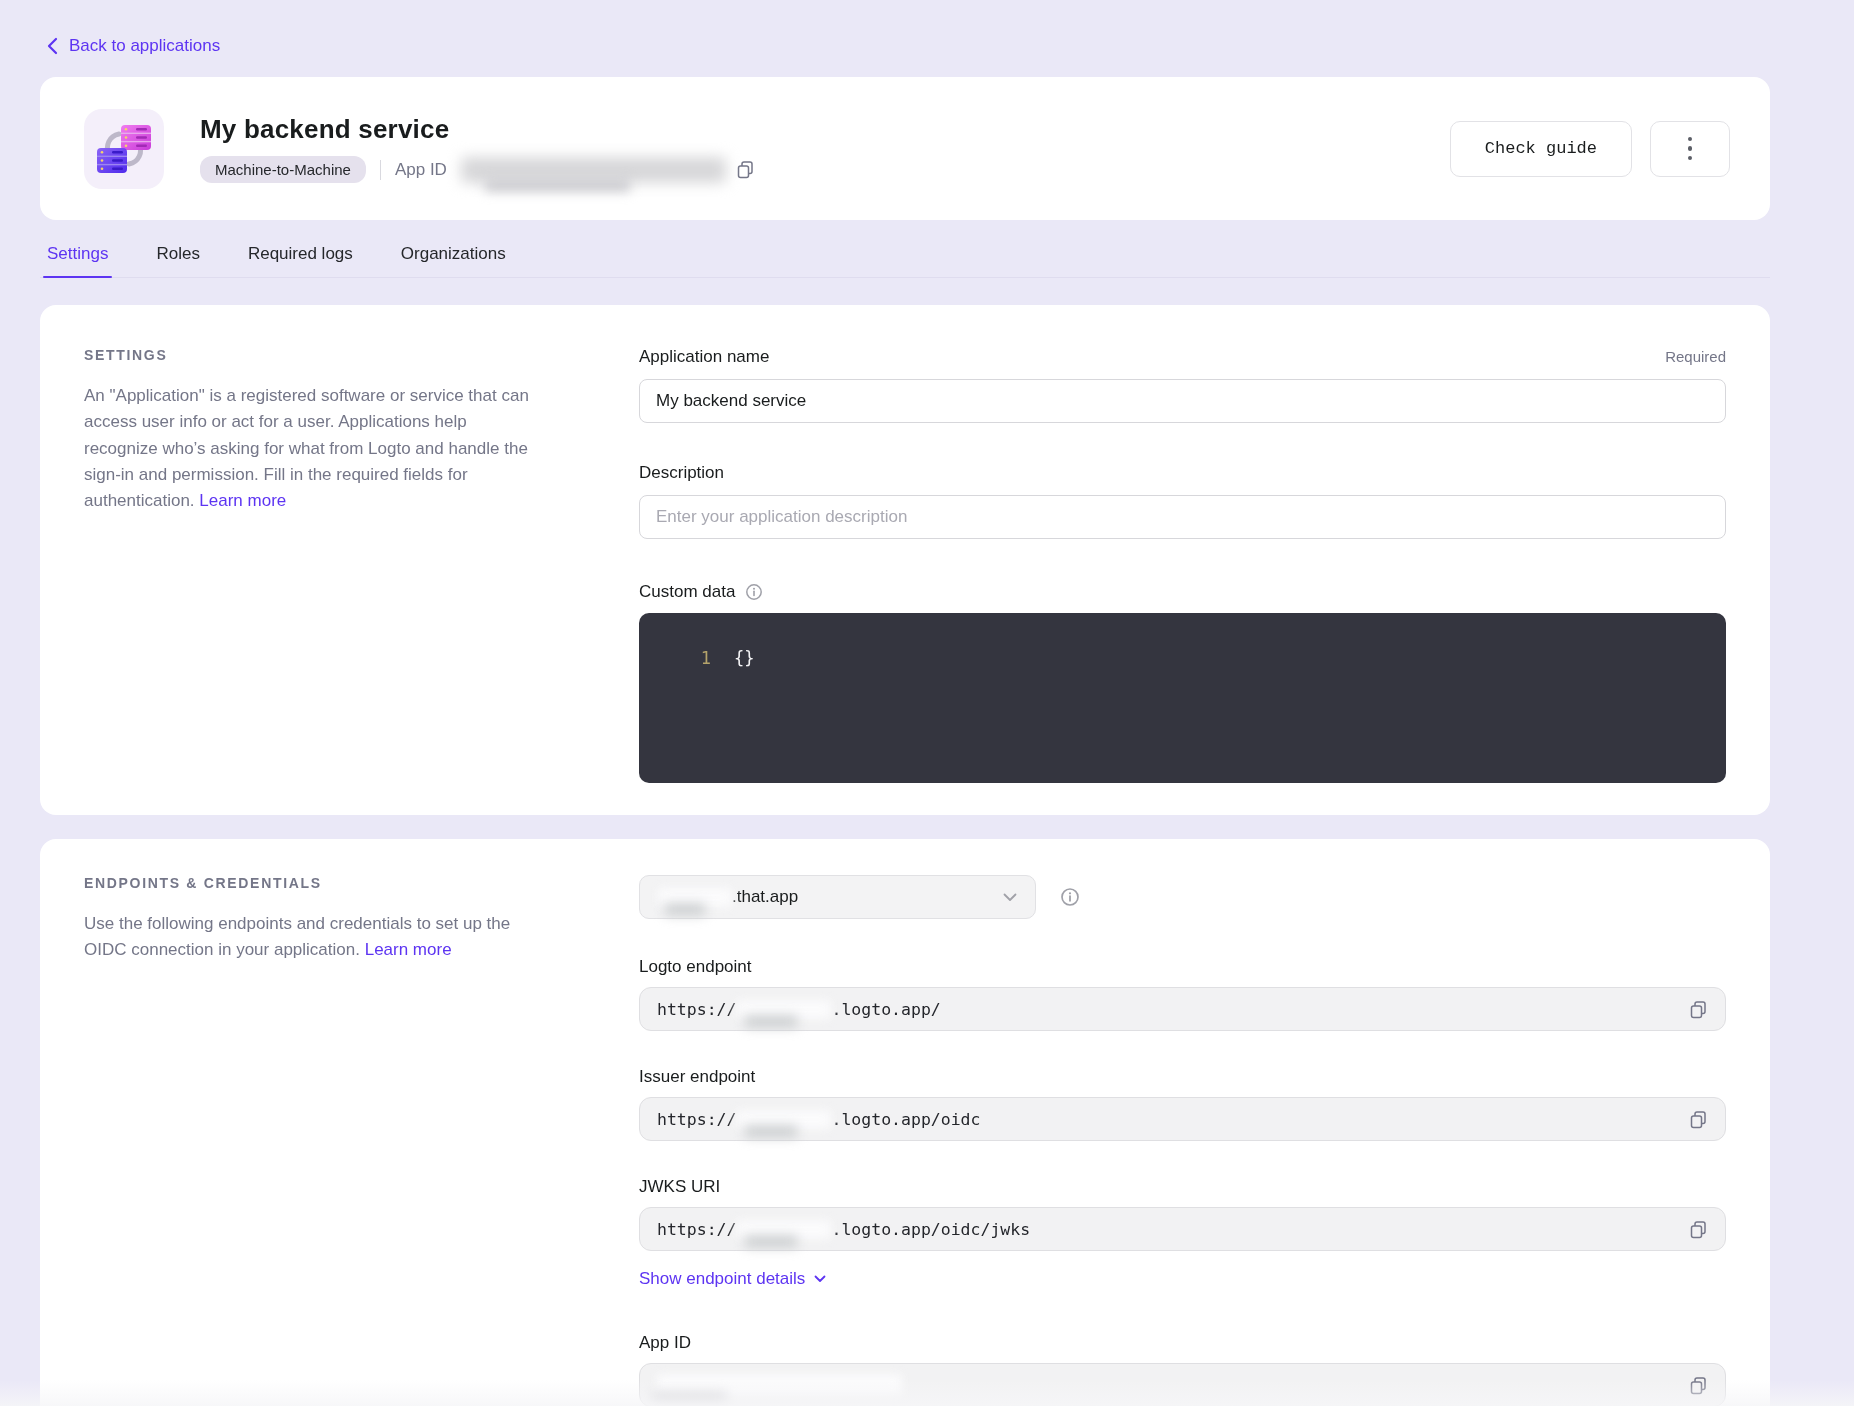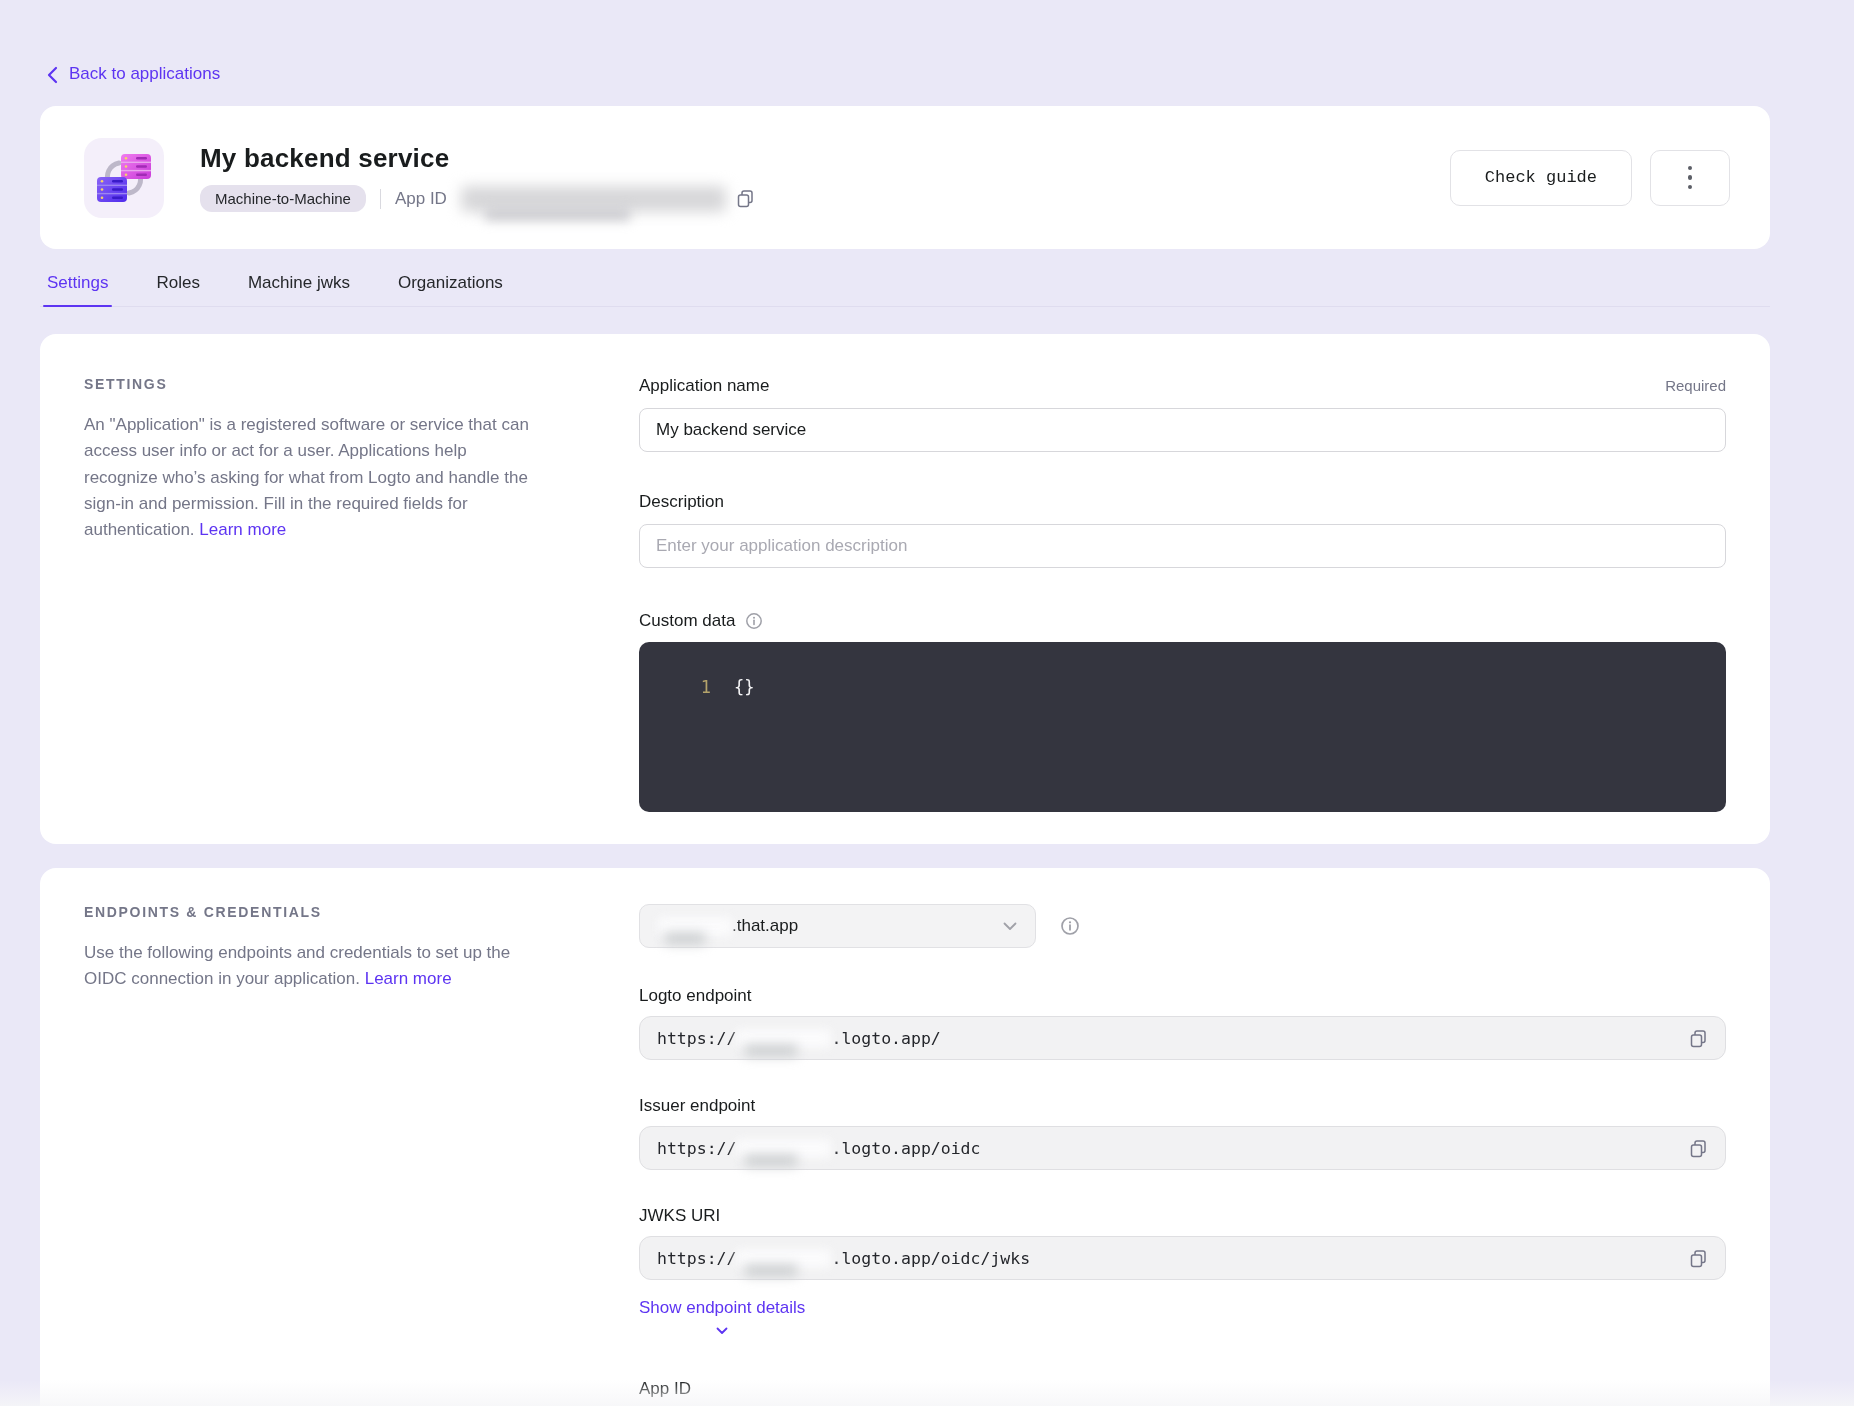--- a/index.html
+++ b/index.html
@@ -8,23 +8,23 @@
     position: relative;
     width: 1854px; height: 1406px;
     overflow: hidden;
     background: #EAE8F7;
     font-family: "Liberation Sans", sans-serif;
     color: #191C1D;
   }
   
   .back-row { padding: 36px 0 0 47px; }
   .back-link {
-    display: inline-flex; align-items: flex-end; gap: 11px;
+    display: inline-flex; align-items: center; gap: 11px;
     color: #5D34F2; font-size: 17px; font-weight: 500;
-    text-decoration: none; cursor: pointer; margin-top: 28px;
+    text-decoration: none; cursor: pointer;
   }
   
   .card { background: #fff; border-radius: 16px; margin: 0 84px 0 40px; }
   
   .header-card {
     margin-top: 18px; height: 143px;
     display: flex; align-items: center;
     padding: 0 40px 0 44px;
   }
   .app-icon {
@@ -108,21 +108,21 @@
   .ep-group { margin-bottom: 36px; }
   .ep-label { font-size:17px; font-weight:500; margin-bottom:10px; }
   .readonly-field {
     height:44px; background:#F2F2F3; border:1px solid #DFDFE2; border-radius:12px;
     display:flex; align-items:center; padding:0 17px;
     font-family:"DejaVu Sans Mono", monospace; font-size:16.5px; color:#24262B;
   }
   .copy-btn { margin-left:auto; background:none; border:none; cursor:pointer; display:flex; padding:0; }
   .show-details {
     display:inline-flex; align-items:center; gap:9px;
-    color:#5D34F2; font-size:17px; font-weight:500; cursor:pointer; text-decoration:none;flex-direction:column;
+    color:#5D34F2; font-size:17px; font-weight:500; cursor:pointer; text-decoration:none;
   }
   .appid-group { margin-top: 44px; margin-bottom: 0; }
   
   .blur-strip { position:relative; display:inline-block; }
   .blur-strip .b1 { position:absolute; inset:0; background:#D7D7D9; filter:blur(7px); border-radius:4px; }
   .blur-strip .b2 { position:absolute; left:9%; bottom:-8px; width:55%; height:11px; background:#C6C6CB; filter:blur(6px); }
   .blur-strip.light .b1 { background:#FBFBFC; filter:blur(5px); }
   .blur-strip.light .b2 { background:#C9CCCE; }
   .blur-inline { vertical-align:-4px; }
   
@@ -213,21 +213,21 @@
             <i></i>
             <i></i>
           </span>
       </button>
     </div>
   </div>
 
   <div class="tabbar">
     <div class="tab active">Settings</div>
     <div class="tab">Roles</div>
-    <div class="tab">Machine jwks</div>
+    <div class="tab">Required logs</div>
     <div class="tab">Organizations</div>
   </div>
 
   <div class="card section-card">
     <div class="col-desc">
       <div class="section-heading">SETTINGS</div>
       <div class="section-desc">
         <span>An "Application" is a registered software or service that can access user info or act for a user. Applications help recognize who’s asking for what from Logto and handle the sign-in and permission. Fill in the required fields for authentication.</span>
         <a class="learn-more">Learn more</a>
       </div>

